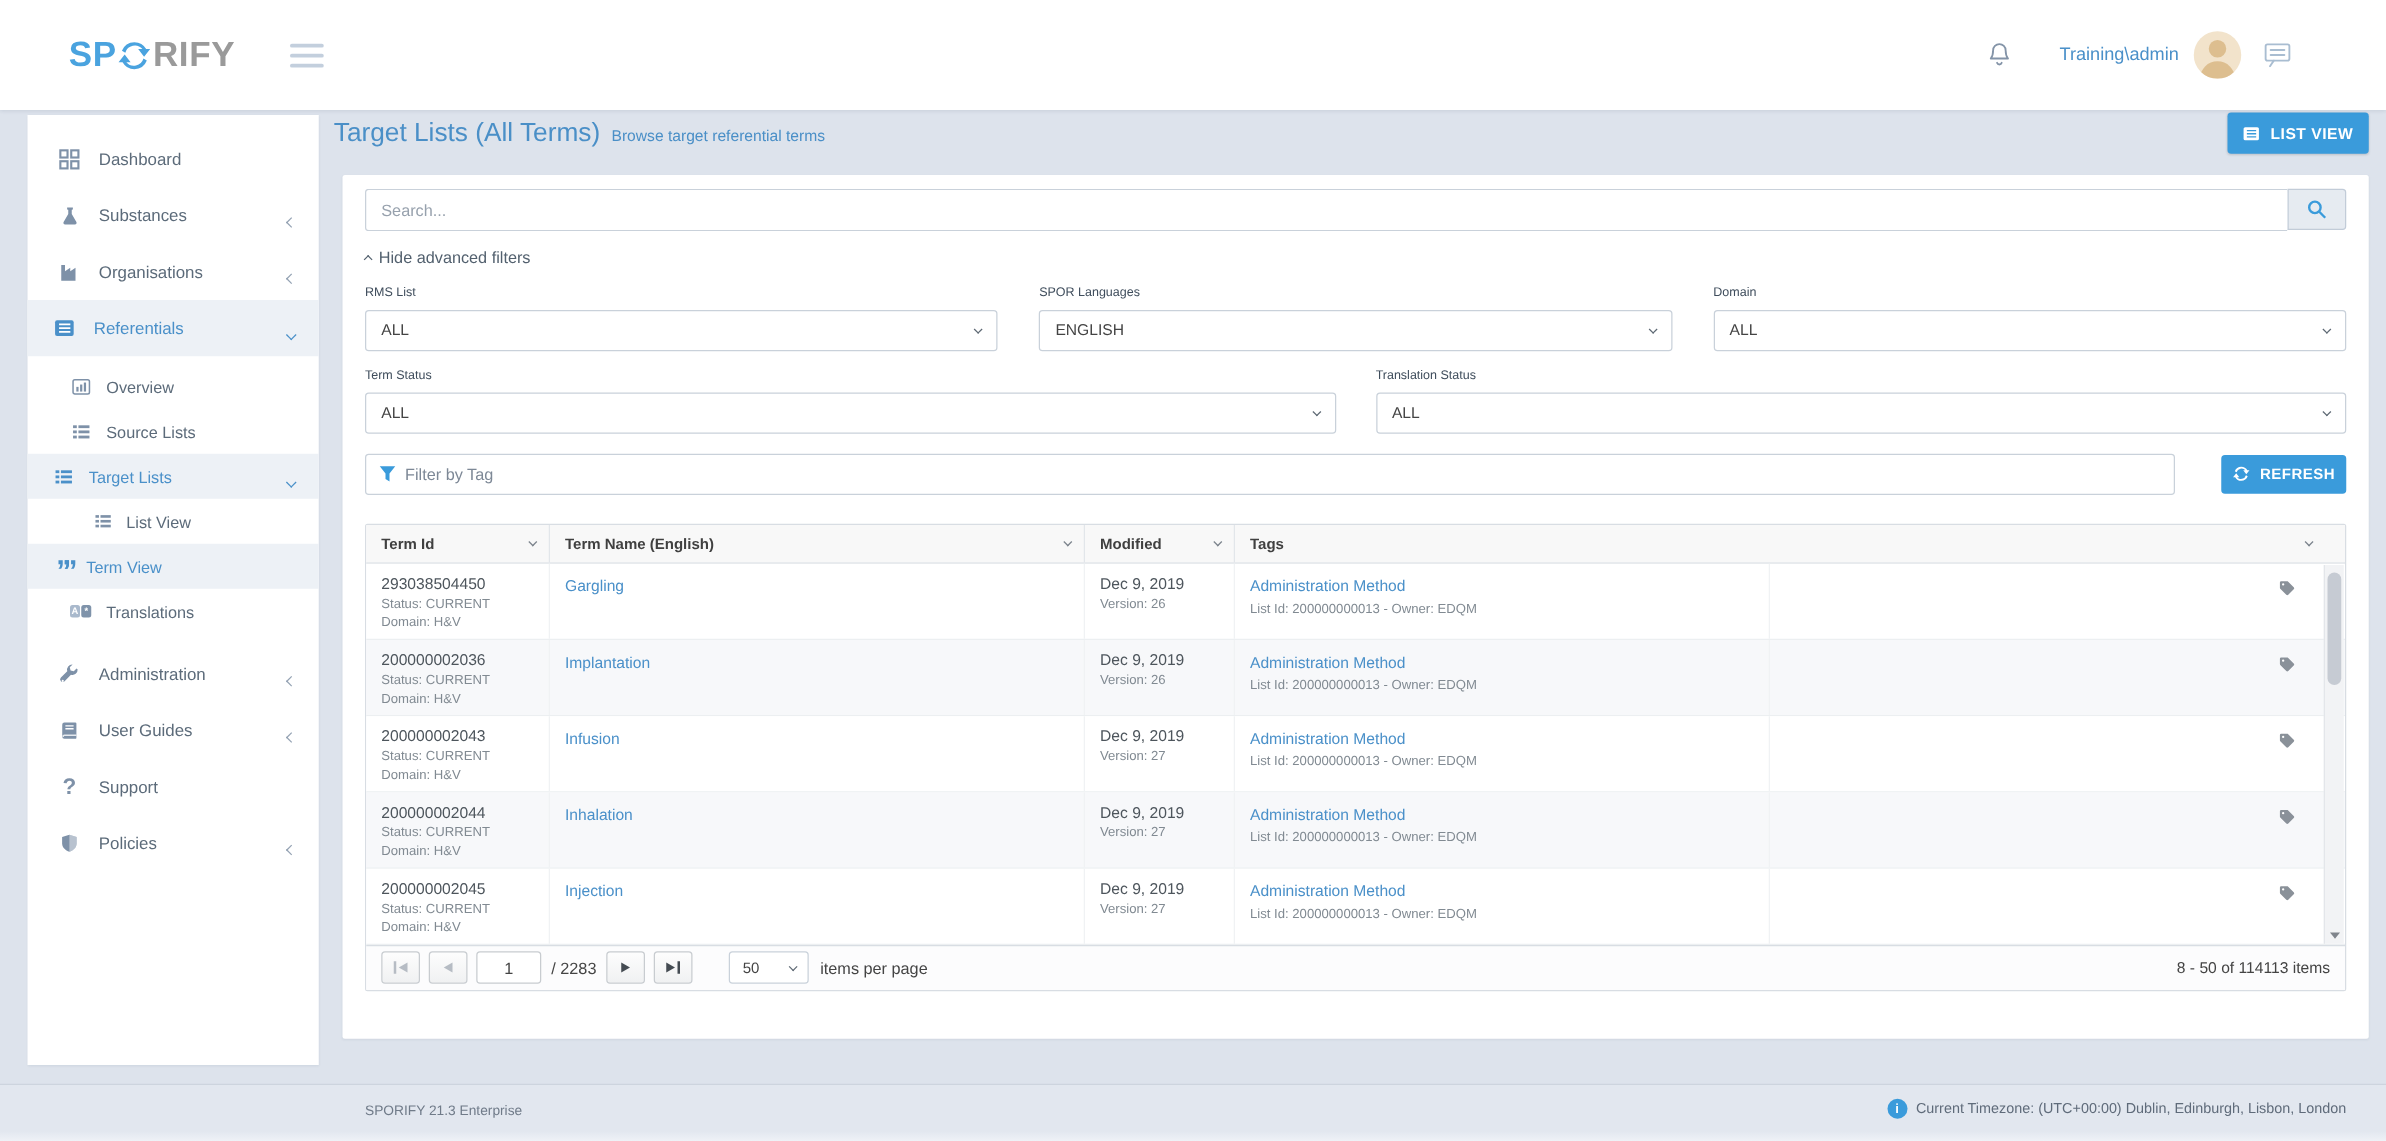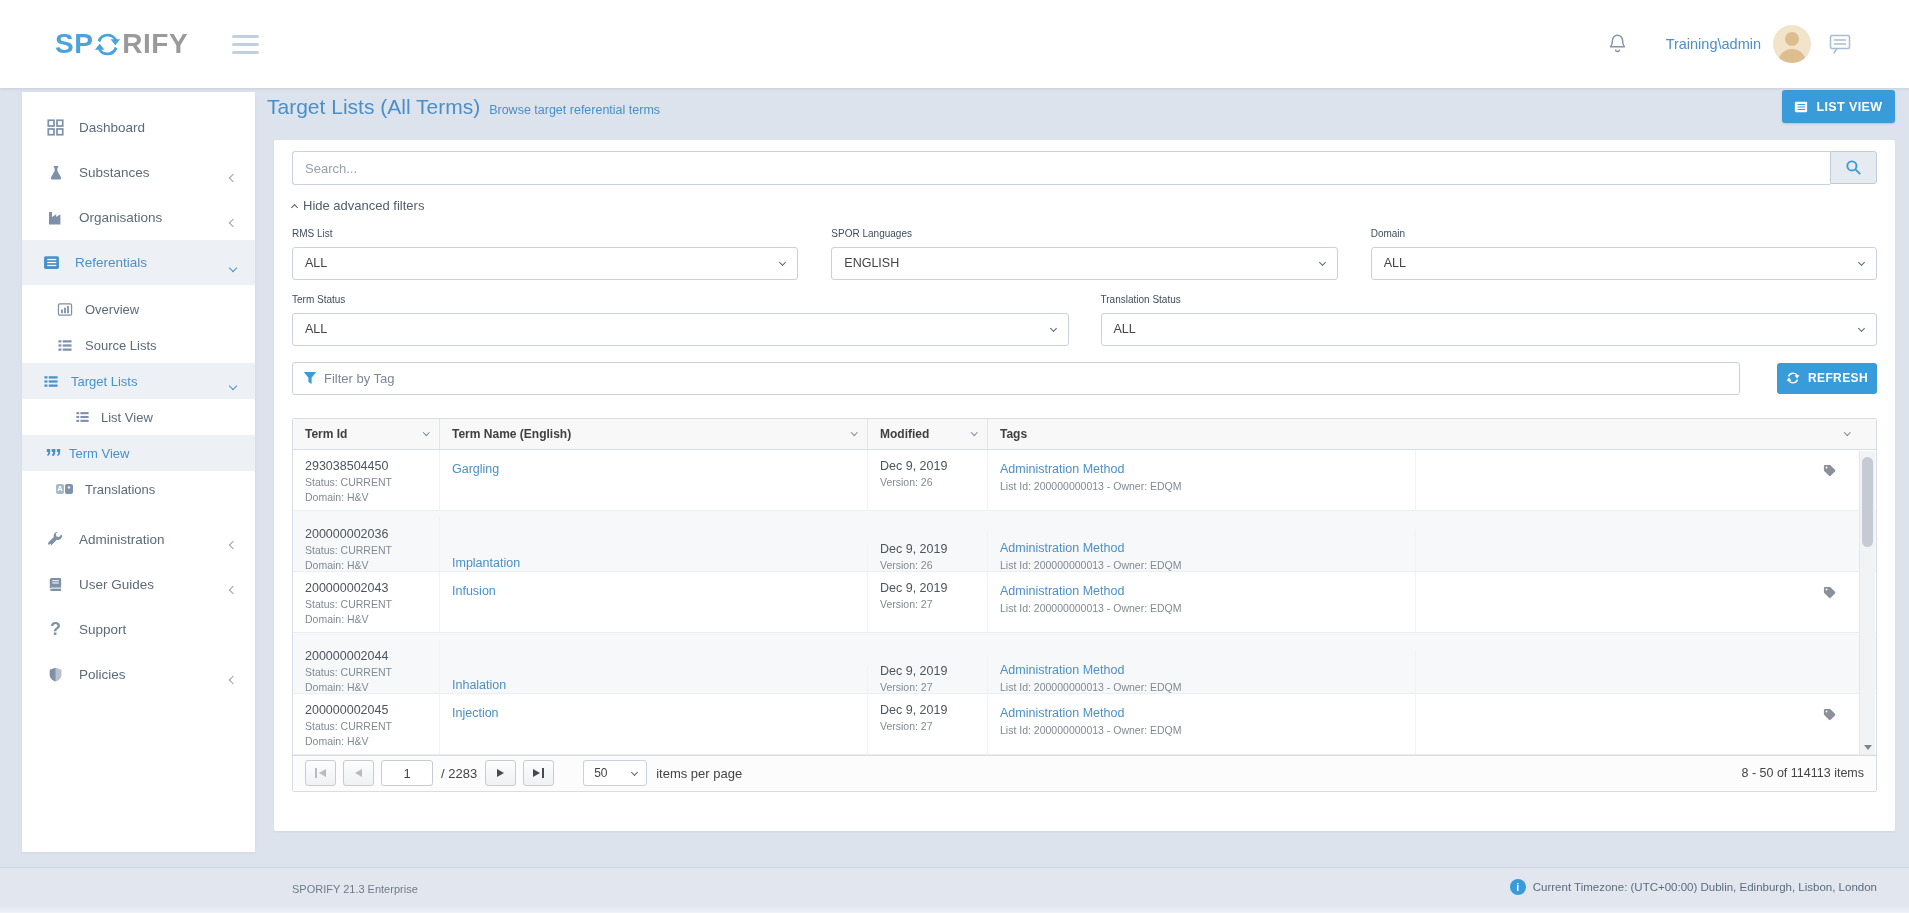--- a/index.html
+++ b/index.html
@@ -7,21 +7,21 @@
   body{background:#dde3ec;font-family:"Liberation Sans","DejaVu Sans",sans-serif;position:relative;color:#4d555c;}
   a{text-decoration:none;cursor:pointer;}
 
   
   .topbar{position:absolute;top:0;left:0;width:100%;height:88px;background:#fff;box-shadow:0 1px 3px rgba(40,60,90,.12);display:flex;align-items:center;z-index:10;}
   .logo{display:flex;align-items:center;margin-left:55px;font-weight:700;font-size:28px;letter-spacing:.5px;cursor:pointer;}
   .lg-blue{color:#4aa3df;} .lg-gray{color:#9a9a9a;}
   .logo svg{width:27px;height:27px;margin:0 1px;color:#4aa3df;}
   .hamburger{margin-left:44px;width:27px;height:19px;display:flex;flex-direction:column;justify-content:space-between;cursor:pointer;}
   .hamburger span{display:block;height:3px;border-radius:2px;background:#c3cfdd;}
-  .top-right{margin-left:auto;display:flex;align-items:center;padding-right:58px;}
+  .top-right{margin-left:auto;display:flex;align-items:center;padding-right:76px;}
   .bell{color:#8494a8;width:21px;height:23px;cursor:pointer;margin-right:38px;}
   .username{color:#4a90c9;font-size:14.5px;cursor:pointer;}
   .avatar{width:38px;height:38px;border-radius:50%;background:#f2e3cb;margin-left:12px;overflow:hidden;cursor:pointer;flex:none;}
   .chat{color:#a9bdd1;width:22px;height:20px;margin-left:18px;cursor:pointer;}
 
   
   .sidebar{position:absolute;left:22px;top:92px;width:233px;height:760px;background:#fff;box-shadow:0 1px 2px rgba(40,60,90,.08);padding-top:13px;}
   .side-item{position:relative;display:flex;align-items:center;height:45px;padding-left:24px;font-size:13.5px;color:#5c6b7a;cursor:pointer;}
   .side-item .ico{width:19px;height:17px;margin-right:14px;color:#7e91a8;display:flex;align-items:center;justify-content:center;flex:none;}
   .side-item.lvl1{height:36px;padding-left:34px;font-size:13px;}
@@ -71,21 +71,21 @@
   .btn-refresh{margin-left:auto;width:100px;height:31px;font-size:12px;}
 
   
   .grid{position:relative;margin-top:23px;border:1px solid #d8dde3;border-radius:2px;}
   .thead{display:flex;height:31px;background:#f8f8f8;border-bottom:1px solid #d8dde3;}
   .th{position:relative;display:flex;align-items:center;padding-left:12px;font-size:12px;font-weight:700;color:#404040;border-right:1px solid #e2e6ea;cursor:pointer;}
   .th:last-child{border-right:none;}
   .th .chev{position:absolute;right:11px;top:11px;width:4.5px;height:4.5px;border-color:#7b838c;border-width:1.4px;}
   .c1{width:147px;flex:none;} .c2{width:428px;flex:none;} .c3{width:120px;flex:none;} .c4{width:428px;flex:none;} .c5{flex:1;}
   .tr{display:flex;height:61px;border-bottom:1px solid #eceff1;background:#fff;}
-  .tr.alt{background:#f7f8fa;align-items:flex-end;}
+  .tr.alt{background:#f7f8fa;}
   .tr:last-child{border-bottom:none;}
   .td{padding:9px 8px 0 12px;border-right:1px solid #f0f2f4;overflow:hidden;}
   .td:last-child{border-right:none;}
   .td .main-t{font-size:12.5px;color:#4d555c;}
   .td .sub{font-size:10.5px;color:#818a92;margin-top:4px;line-height:11px;}
   .td a{font-size:12.5px;color:#4a90c9;}
   .td-tags{position:relative;}
   .tagicon{position:absolute;right:40px;top:13px;color:#8a9199;}
   .vscroll{position:absolute;top:32px;bottom:37px;right:1px;width:16px;background:#f2f3f5;border-left:1px solid #e3e6ea;cursor:pointer;}
   .vthumb{position:absolute;top:6px;left:2px;width:11px;height:90px;background:#c6cbd3;border-radius:6px;}

